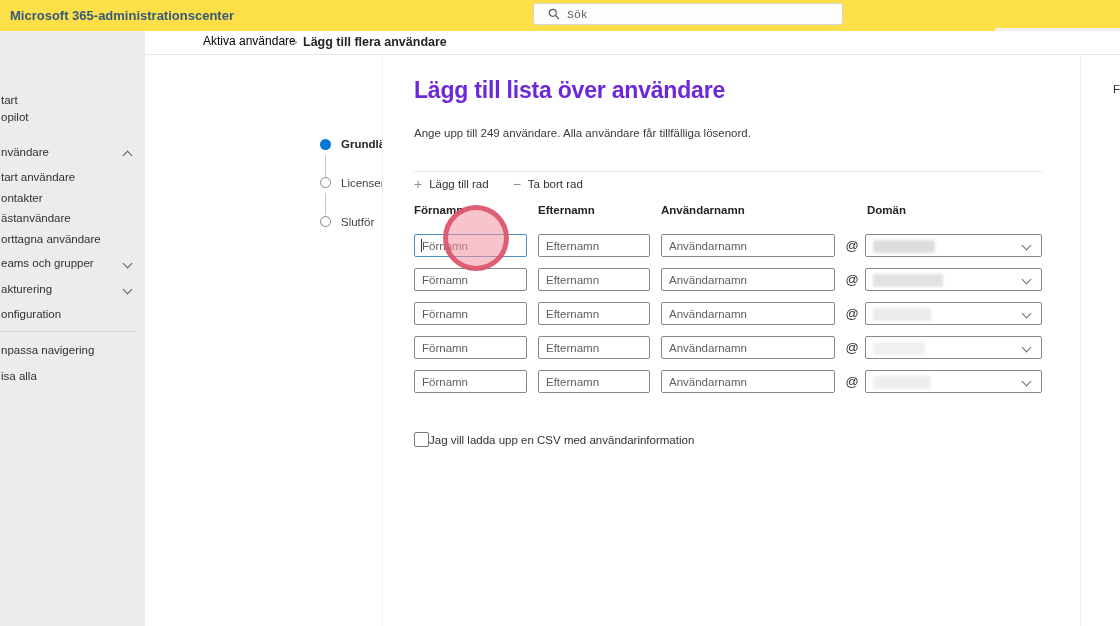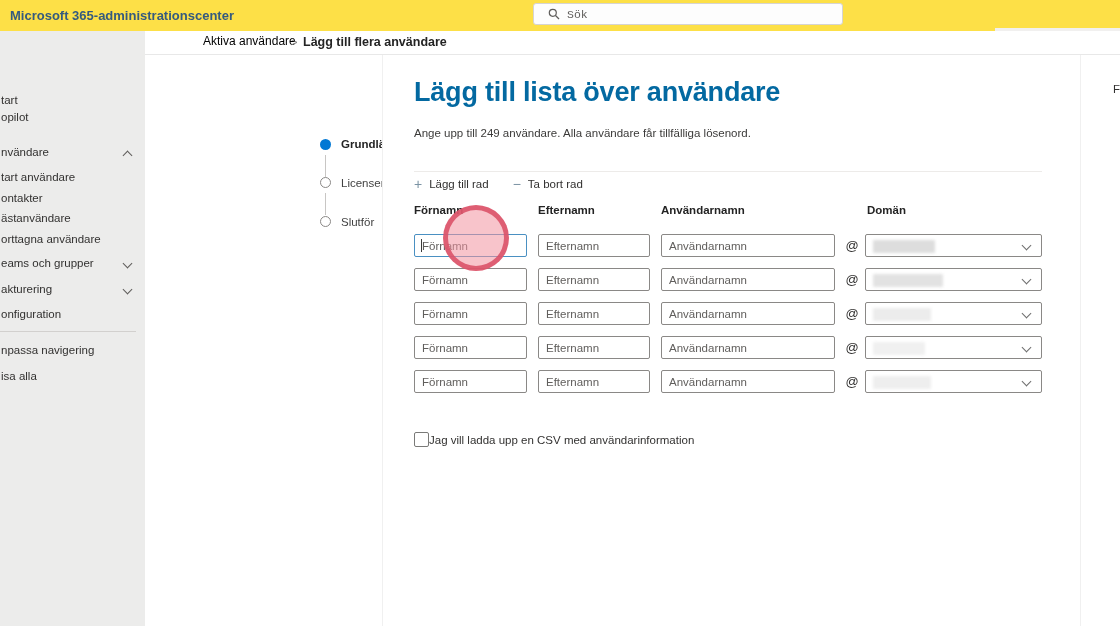--- a/index.html
+++ b/index.html
@@ -37,21 +37,21 @@
   
   .wizard { position:absolute; left:145px; top:55px; width:237px; height:571px; background:#fff; }
   .step-dot-active { position:absolute; left:175px; width:11px; height:11px; border-radius:50%; background:#0078d4; }
   .step-dot { position:absolute; left:175px; width:11px; height:11px; border-radius:50%; background:#fff; border:1px solid #8a8886; }
   .step-label { position:absolute; left:196px; font-size:11.5px; color:#424242; white-space:nowrap; }
   .step-label.active { font-weight:700; color:#242424; }
   .step-connector { position:absolute; left:180px; width:1px; background:#c8c6c4; }
 
   
   .main { position:absolute; left:382px; top:55px; width:698px; height:571px; background:#fff; border-left:1px solid #f0f0f0; }
-  .main-title { position:absolute; left:31px; top:22px; font-size:27px; font-weight:700; color:#0369a1; letter-spacing:-0.2px; }
+  .main-title { position:absolute; left:31px; top:22px; font-size:23px; font-weight:700; color:#6d28d9; letter-spacing:-0.2px; }
   .main-desc { position:absolute; left:31px; top:72px; font-size:11.5px; color:#3b3a39; }
   .main-divider { position:absolute; left:31px; top:116px; width:628px; height:1px; background:#edebe9; }
 
   .toolbar { position:absolute; left:31px; top:121px; height:16px; display:flex; align-items:center; }
   .tb-btn { display:flex; align-items:center; cursor:pointer; margin-right:24px; }
   .tb-icon { font-size:14px; color:#7b93a4; margin-right:7px; line-height:14px; }
   .tb-label { font-size:11.5px; color:#323130; }
 
   .col-head { position:absolute; top:149px; font-size:11.5px; font-weight:700; color:#242424; }
 

